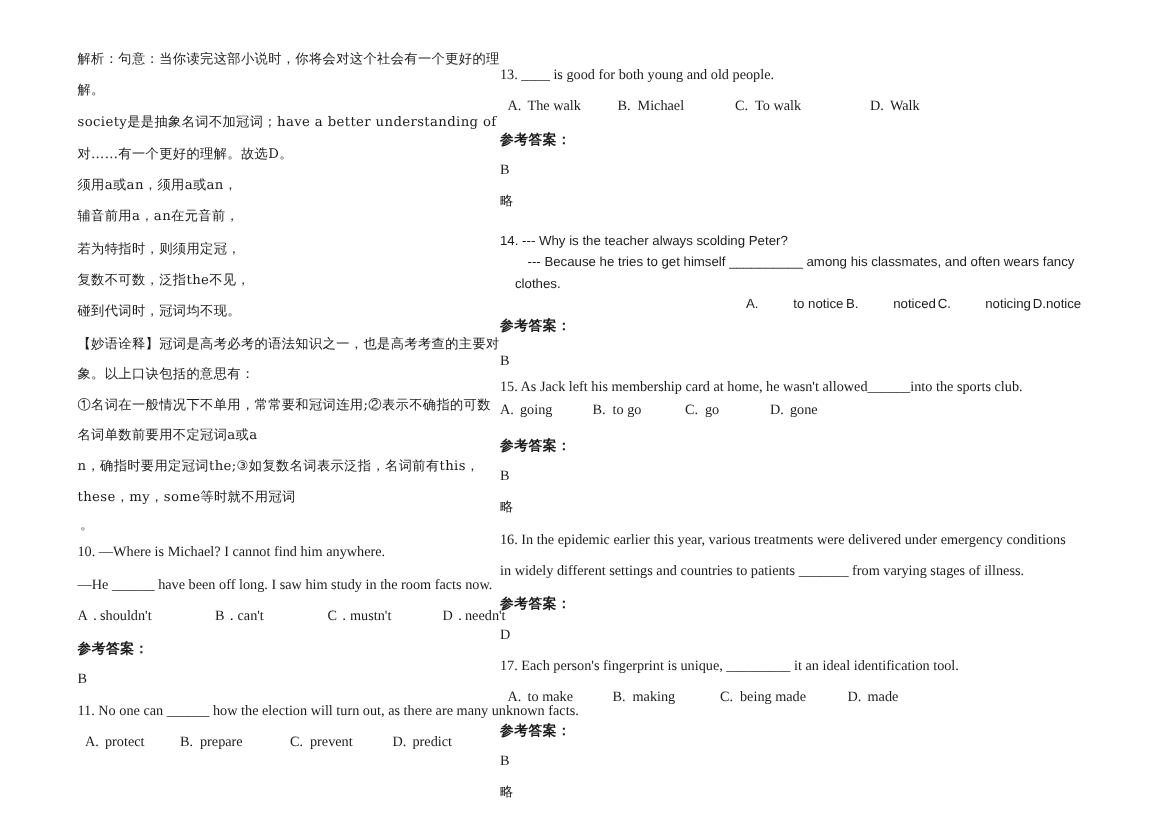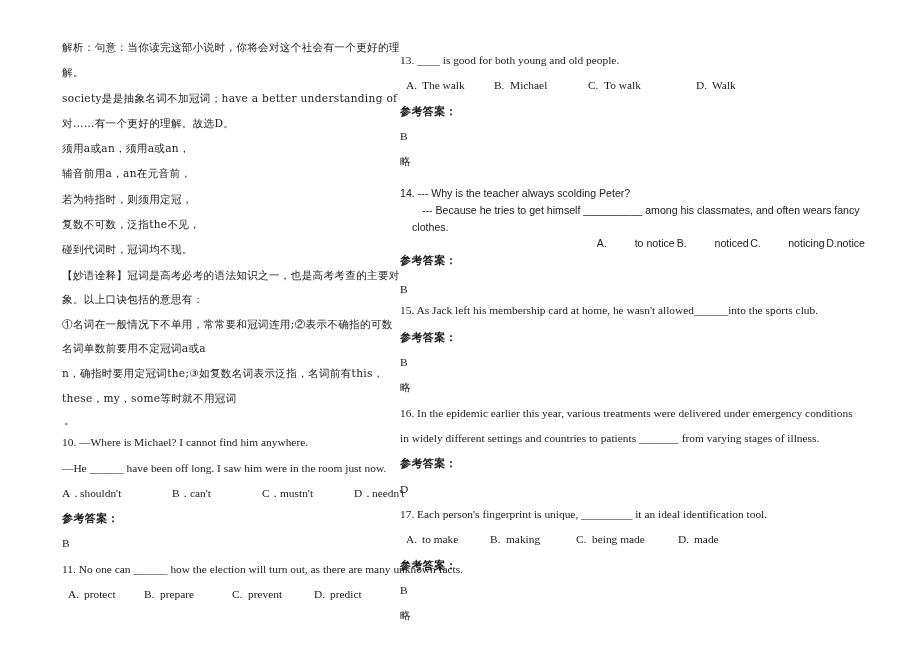--- a/index.html
+++ b/index.html
@@ -115,21 +115,21 @@
     <div class="cn">复数不可数，泛指the不见，</div>
     <div class="cn">碰到代词时，冠词均不现。</div>
 
     <div class="cn cn-tight">【妙语诠释】冠词是高考必考的语法知识之一，也是高考考查的主要对象。以上口诀包括的意思有：</div>
     <div class="cn cn-tight">①名词在一般情况下不单用，常常要和冠词连用;②表示不确指的可数名词单数前要用不定冠词a或a</div>
     <div class="cn cn-tight">n，确指时要用定冠词the;③如复数名词表示泛指，名词前有this，these，my，some等时就不用冠词</div>
     <div class="tiny-mark">。</div>
 
     <div class="q-block">
       <div class="ln">10. —Where is Michael? I cannot find him anywhere.</div>
-      <div class="ln">—He ______ have been off long. I saw him were in the room just now.</div>
+      <div class="ln">—He ______ have been off long. I saw him study in the room facts now.</div>
       <div class="opts">
         <span style="width:18px">A．</span><span style="width:92px">shouldn't</span><span style="width:18px">B．</span><span style="width:72px">can't</span><span style="width:18px">C．</span><span style="width:74px">mustn't</span><span style="width:18px">D．</span><span>needn't</span>
       </div>
       <div class="answer-head">参考答案：</div>
       <div class="answer-val">B</div>
     </div>
 
     <div class="q-block">
       <div class="ln">11. No one can ______ how the election will turn out, as there are many unknown facts.</div>
       <div class="opts indent-1">
@@ -160,20 +160,23 @@
       <div class="sans indent-2">clothes.</div>
       <div class="q-sans-opts indent-4" style="white-space:nowrap">
         <span style="display:inline-block;width:12px">A. </span><span style="display:inline-block;width:68px">to notice</span><span style="display:inline-block;width:12px">B. </span><span style="display:inline-block;width:62px">noticed</span><span style="display:inline-block;width:12px">C. </span><span style="display:inline-block;width:64px">noticing</span><span style="display:inline-block;width:12px">D. </span><span style="display:inline-block">notice</span>
       </div>
       <div class="answer-head" style="line-height:17px">参考答案：</div>
       <div class="answer-val" style="line-height:25px;padding-top:8px">B</div>
     </div>
 
     <div class="q-block">
       <div class="ln" style="line-height:17px">15. As Jack left his membership card at home, he wasn't allowed______into the sports club.</div>
+      <div class="opts" style="line-height:19px">
+        <span style="width:16px">A.</span><span style="width:58px">going</span><span style="width:16px">B.</span><span style="width:58px">to go</span><span style="width:16px">C.</span><span style="width:52px">go</span><span style="width:16px">D.</span><span>gone</span>
+      </div>
       <div class="answer-head" style="padding-top:6px">参考答案：</div>
       <div class="answer-val">B</div>
       <div class="answer-val-cn">略</div>
     </div>
 
     <div class="q-block">
       <div class="ln">16. In the epidemic earlier this year, various treatments were delivered under emergency conditions</div>
       <div class="ln">in widely different settings and countries to patients _______ from varying stages of illness.</div>
       <div class="answer-head">参考答案：</div>
       <div class="answer-val">D</div>

